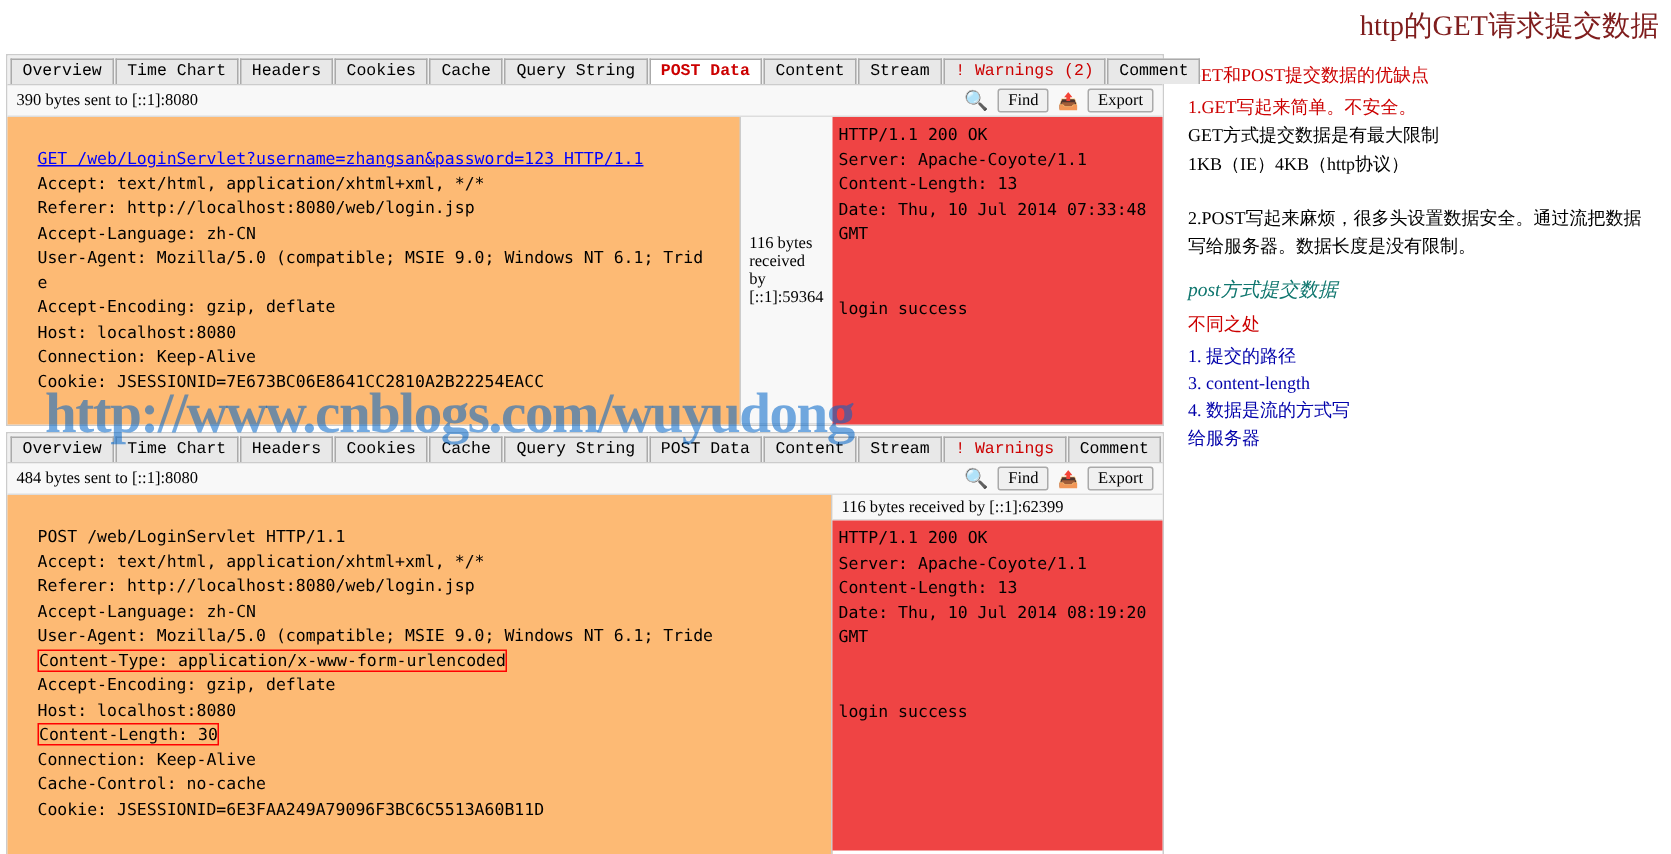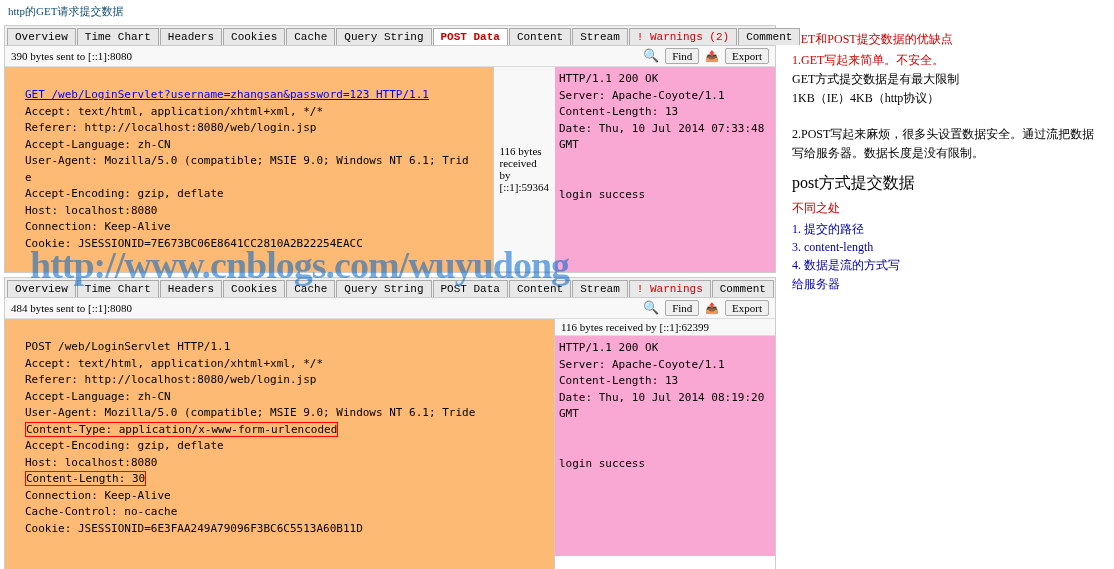--- a/index.html
+++ b/index.html
@@ -5,23 +5,24 @@
     * { box-sizing: border-box; margin: 0; padding: 0; }
     body {
       font-family: "SimSun", "宋体", serif;
       font-size: 12px;
       background: #fff;
       width: 1114px;
       min-height: 569px;
       overflow: hidden;
     }
     .page-title {
-      font-size: 11px;
+      font-size: 19px;
       padding: 4px 8px;
-      color: #0c4a6e;
+      color: #7f1d1d;
+      text-align: right;
     }
     .main-layout {
       display: flex;
       flex-direction: row;
     }
     .left-panels {
       display: flex;
       flex-direction: column;
       flex: 0 0 780px;
       width: 780px;
@@ -104,21 +105,21 @@
       font-family: monospace;
       line-height: 1.5;
       overflow: hidden;
       border-right: 1px solid #ccc;
       white-space: pre-wrap;
       word-break: break-all;
     }
     .response-pane {
       flex: 0 0 220px;
       width: 220px;
-      background: #f9a8d4;
+      background: #ef4444;
       padding: 4px;
       font-size: 11px;
       font-family: monospace;
       line-height: 1.5;
       white-space: pre-wrap;
     }
     .underline-blue {
       text-decoration: underline;
       color: #00f;
     }
@@ -137,23 +138,24 @@
     }
     .right-panel p {
       margin-bottom: 3px;
       line-height: 1.6;
     }
     .right-panel .section {
       margin-bottom: 10px;
     }
     .right-panel .red { color: #c00; }
     .right-panel .post-title {
-      color: #000000;
-      font-size: 16px;
+      color: #0f766e;
+      font-size: 13px;
       margin-bottom: 6px;
+      font-style: italic;
     }
     .right-panel .diff-title {
       color: #c00;
       font-size: 12px;
       margin-bottom: 4px;
     }
     .right-panel .diff-item {
       color: #00a;
       margin-bottom: 2px;
     }

